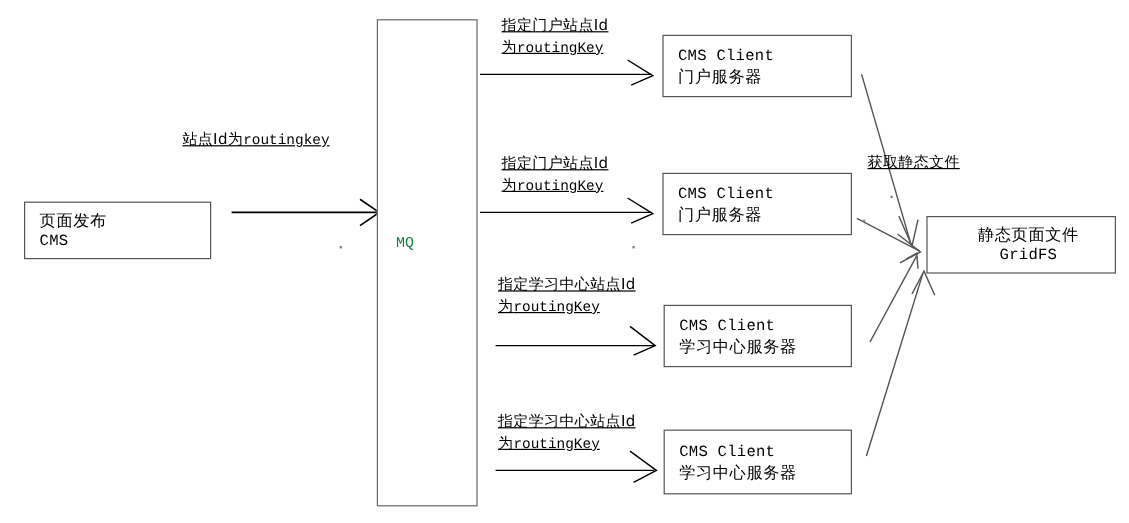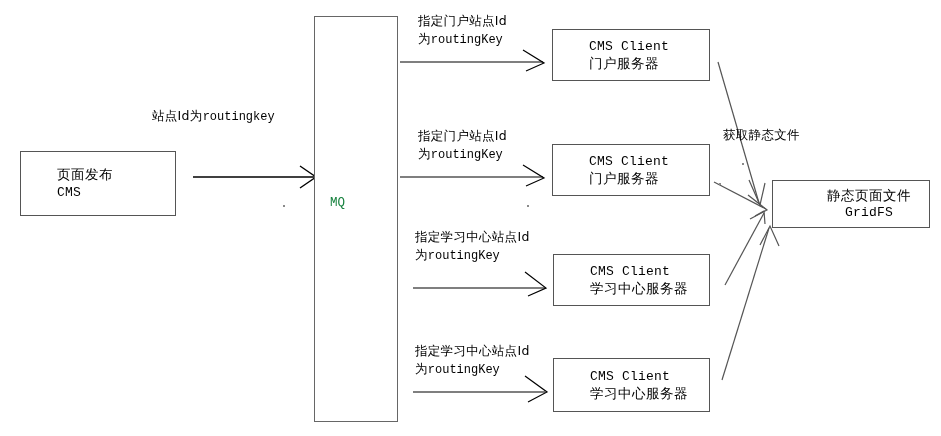--- a/index.html
+++ b/index.html
@@ -26,21 +26,20 @@
     height: 436px;
   }
   .node-box {
     position: absolute;
     box-sizing: border-box;
     border: 1px solid #555555;
     background: #ffffff;
     display: flex;
     flex-direction: column;
     justify-content: center;
-    padding-left: 24px;
   }
   .node-line {
     font-family: "Liberation Mono", "DejaVu Sans Mono", monospace;
     font-size: 13px;
     color: #000000;
     line-height: 1.32;
     white-space: nowrap;
     padding-left: 12px;
     letter-spacing: 0.2px;
   }
@@ -63,20 +62,21 @@
     white-space: nowrap;
   }
   .edge-label {
     position: absolute;
     font-family: "DejaVu Sans", "Liberation Sans", sans-serif;
     font-size: 12.5px;
     color: #000000;
     line-height: 1.42;
     white-space: nowrap;
     letter-spacing: 0.3px;
+    text-decoration: underline;
   }
   .edge-label .mono {
     font-family: "Liberation Mono", "DejaVu Sans Mono", monospace;
     font-size: 12px;
     letter-spacing: 0;
     margin-top: 20px;
   }
   .speck {
     position: absolute;
     width: 2px;
@@ -133,21 +133,21 @@
 
     <g>
       <line x1="722" y1="380" x2="769" y2="228" stroke="#555555" stroke-width="1.2"></line>
       <polyline points="760,245 770,226 779,246" fill="none" stroke="#555555" stroke-width="1.2"></polyline>
     </g>
   </svg>
 
   <div class="mq-box" style="left:314px; top:16px; width:84px; height:406px;"></div>
   <div class="mq-label" style="left:330px; top:196px;">MQ</div>
 
-  <div class="node-box" style="left:20px; top:151px; width:156px; height:65px;">
+  <div class="node-box" style="left:20px; top:168px; width:156px; height:48px;">
     <div class="node-line cjk">页面发布</div>
     <div class="node-line">CMS</div>
   </div>
 
   <div class="node-box" style="left:552px; top:29px; width:158px; height:52px;">
     <div class="node-line">CMS Client</div>
     <div class="node-line cjk">门户服务器</div>
   </div>
 
   <div class="node-box" style="left:552px; top:144px; width:158px; height:52px;">

